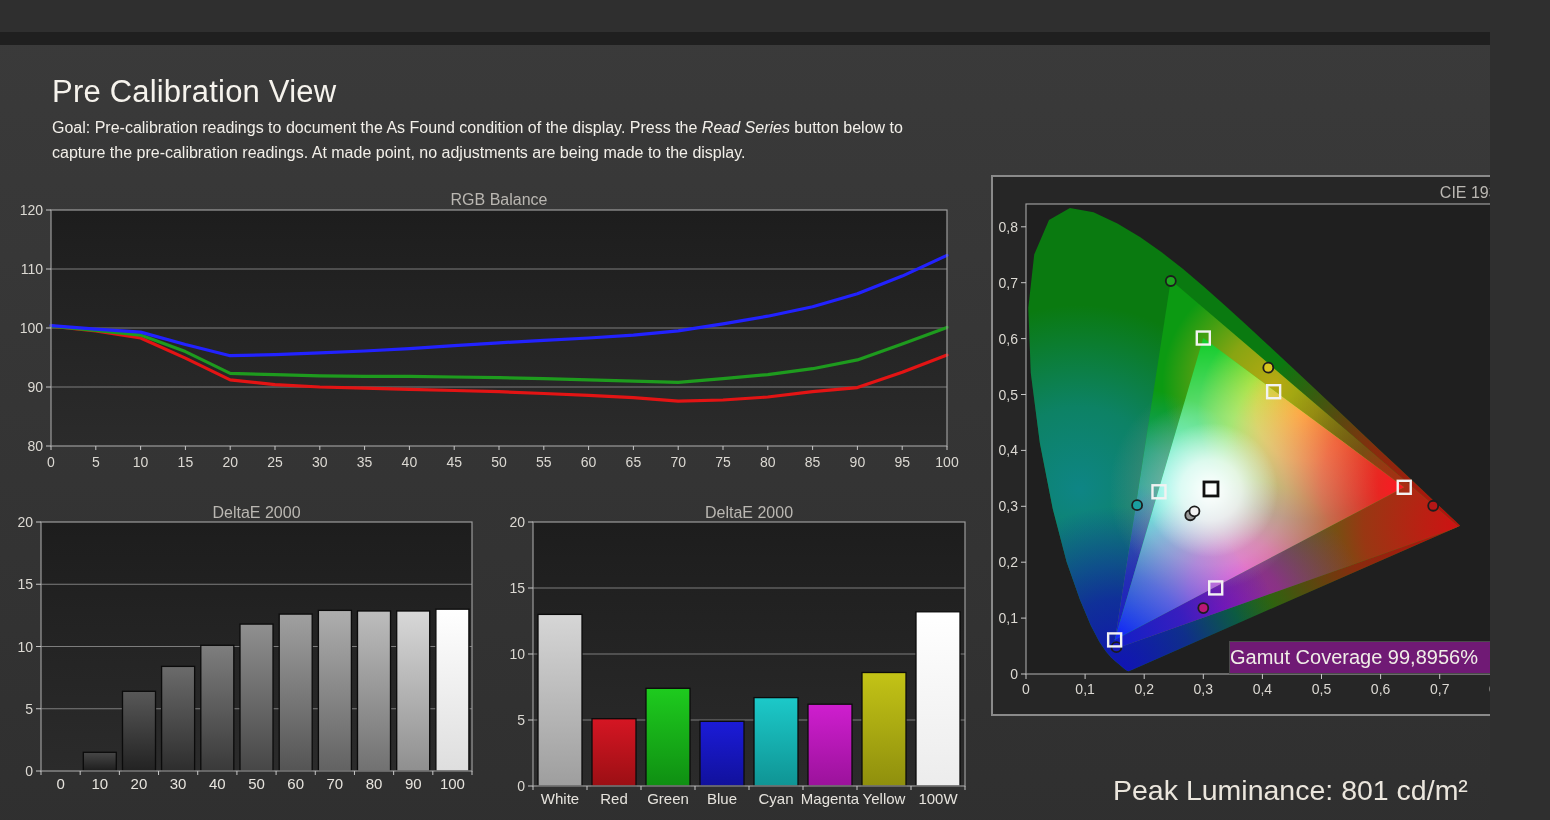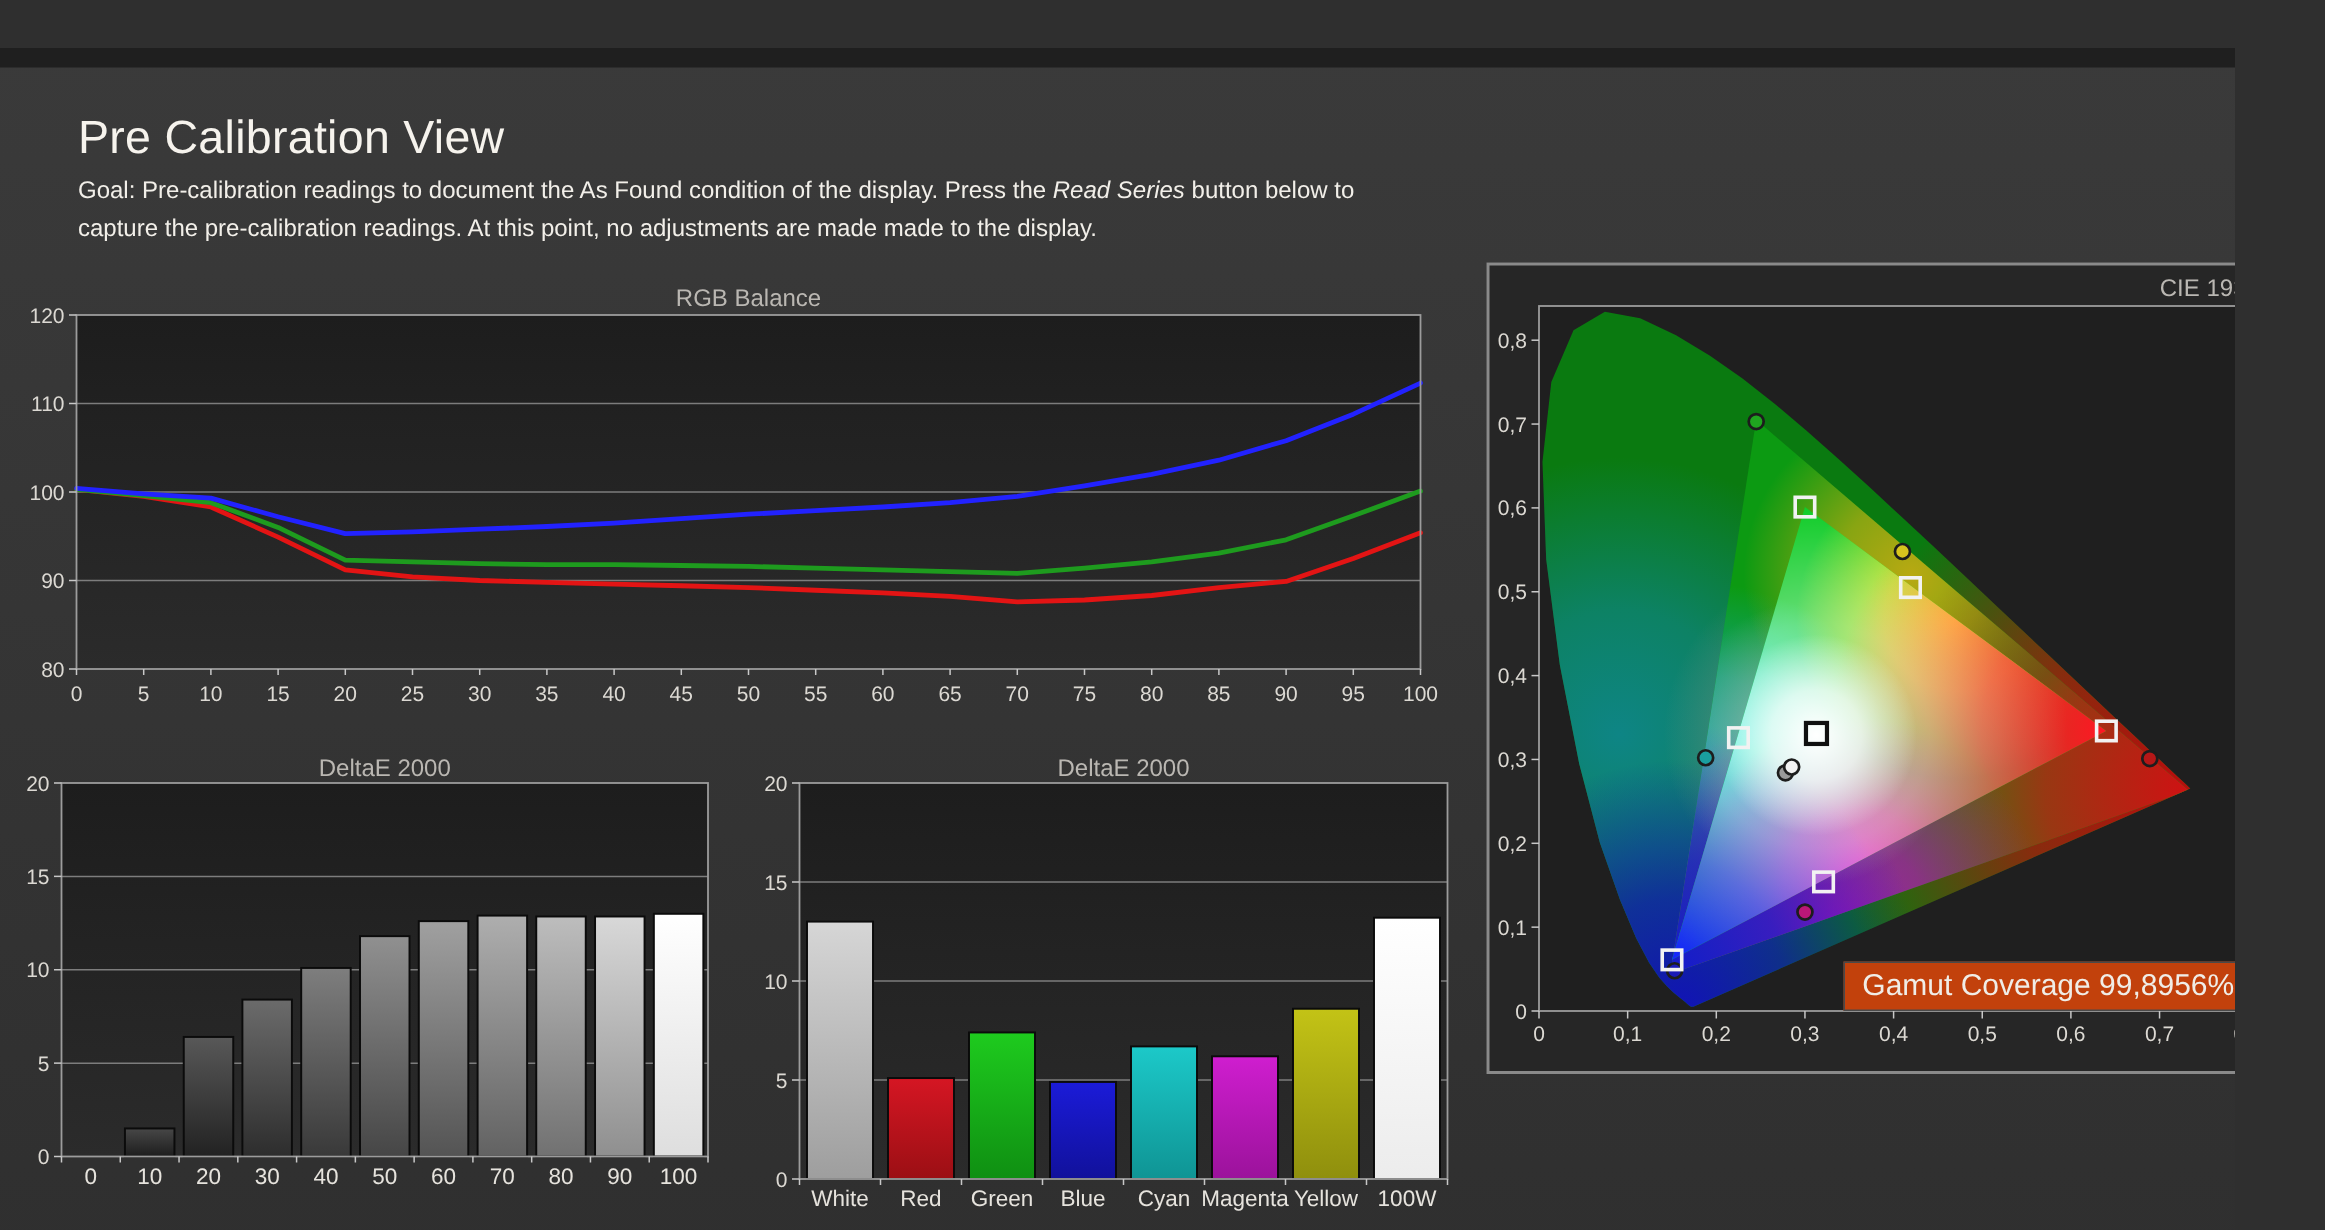--- a/index.html
+++ b/index.html
@@ -12,33 +12,33 @@
   .goal{position:absolute;left:52px;top:84px;width:1010px;margin:0;
         font-size:16px;line-height:24.5px;color:#f2efe9;}
   .chart-title{position:absolute;text-align:center;font-size:16px;color:#bab7b2;}
   svg{position:absolute;overflow:visible;}
   .tick{font-family:"Liberation Sans",sans-serif;font-size:14px;fill:#dcd9d3;}
   .cat{font-family:"Liberation Sans",sans-serif;font-size:15px;fill:#e6e3dd;}
   .cie-panel{position:absolute;left:991px;top:143px;width:538px;height:541px;
              background:#262626;border:2px solid #8a8a8a;box-sizing:border-box;}
   .cie-title{left:0;width:534px;top:7px;text-align:right;}
   .gamut-box{position:absolute;left:236px;top:464px;width:273px;height:33px;
-             background:#c2410c;border:1px solid #4a4a4a;box-sizing:border-box;
-             text-align:center;line-height:31px;font-size:20px;color:#f0ede7;}
+             background:#701a75;border:1px solid #4a4a4a;box-sizing:border-box;
+             line-height:31px;font-size:20px;color:#f0ede7;}
   .peak{position:absolute;left:1113px;top:742px;font-size:28.5px;color:#ebe6dd;}
 </style>
 </head>
 <body>
 
 <div class="page">
   <div class="top-strip"></div>
 
   <h1 class="page-title">Pre Calibration View</h1>
 
-  <p class="goal"><span>Goal: Pre-calibration readings to document the As Found condition of the display. Press the </span><i>Read Series</i><span> button below to</span><br><span>capture the pre-calibration readings. At this point, no adjustments are made made to the display.</span></p>
+  <p class="goal"><span>Goal: Pre-calibration readings to document the As Found condition of the display. Press the </span><i>Read Series</i><span> button below to</span><br><span>capture the pre-calibration readings. At made point, no adjustments are being made to the display.</span></p>
 
   <div class="chart-title" style="left:51px;width:896px;top:159px">RGB Balance</div>
   <svg id="rgb-svg" style="left:0;top:150px" width="970" height="300">
       <defs>
         <linearGradient id="plotbg1" x1="0" y1="0" x2="0" y2="1">
           <stop offset="0%" stop-color="#1d1d1d"></stop>
           <stop offset="100%" stop-color="#2b2b2b"></stop>
         </linearGradient>
       </defs>
       <rect x="51" y="28" width="896" height="236" fill="url(#plotbg1)"></rect>
@@ -460,13 +460,14 @@
         <line x1="28" y1="161.60000000000002" x2="33" y2="161.60000000000002" stroke="#c8c8c8"></line>
         <text x="25" y="166.60000000000002" text-anchor="end" class="tick">0,6</text>
         <line x1="28" y1="105.70000000000005" x2="33" y2="105.70000000000005" stroke="#c8c8c8"></line>
         <text x="25" y="110.70000000000005" text-anchor="end" class="tick">0,7</text>
         <line x1="28" y1="49.799999999999955" x2="33" y2="49.799999999999955" stroke="#c8c8c8"></line>
         <text x="25" y="54.799999999999955" text-anchor="end" class="tick">0,8</text>
       </svg>
     <div class="gamut-box">Gamut Coverage 99,8956%</div>
   </div>
 
+  <div class="peak">Peak Luminance: 801 cd/m²</div>
 </div>
 
 </body></html>

